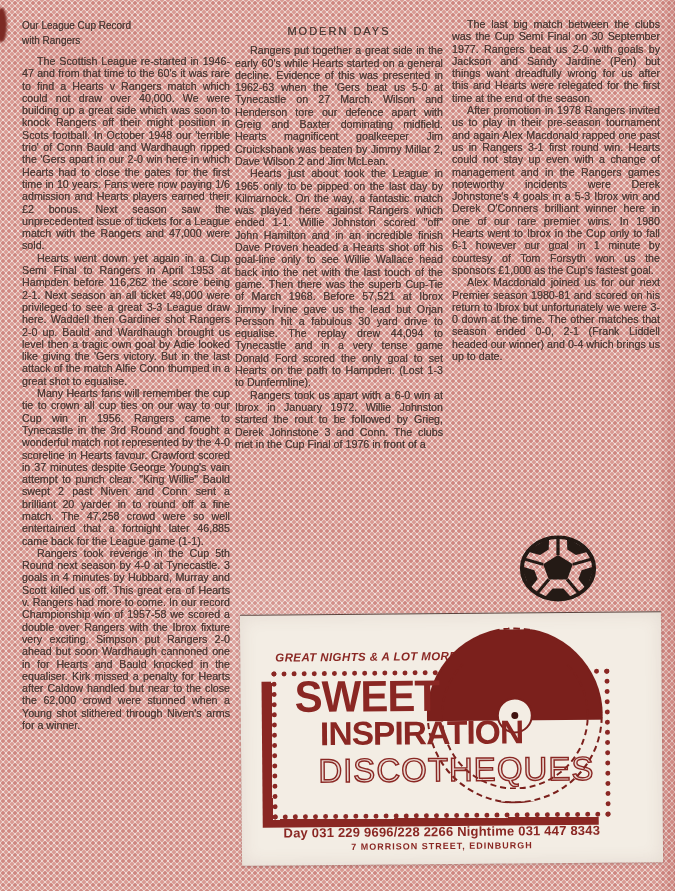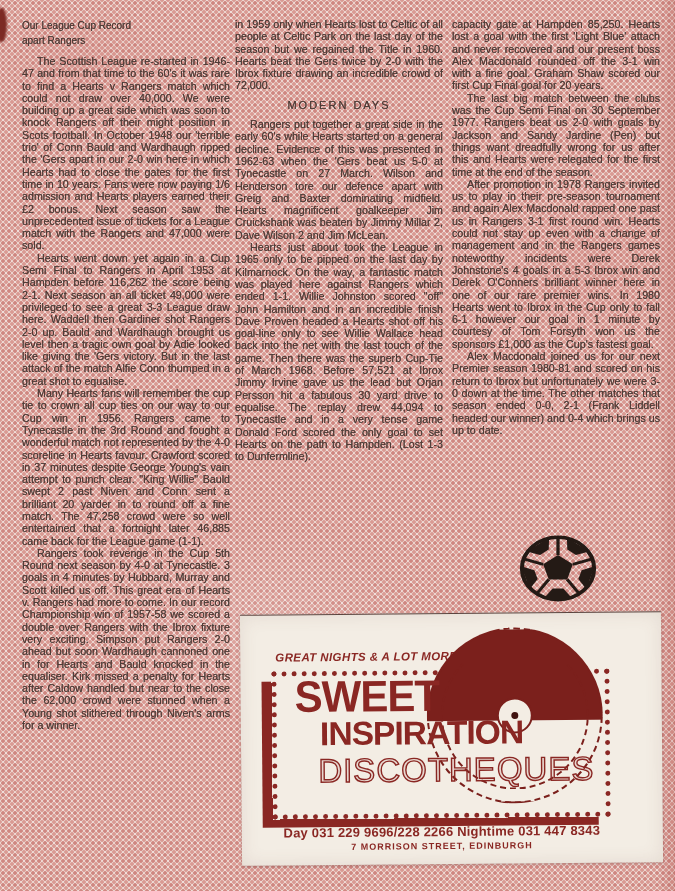--- a/index.html
+++ b/index.html
@@ -72,37 +72,36 @@
 </head>
 <body>
 
 <div class="page">
   <div class="mottle"></div>
   <div class="corner-blotch"></div>
 
   <div class="col col-1">
     <div class="title">
       <div>Our League Cup Record</div>
-      <div>apart Rangers</div>
+      <div>with Rangers</div>
     </div>
     <p>The Scottish League re-started in 1946-47 and from that time to the 60's it was rare to find a Hearts v Rangers match which could not draw over 40,000. We were building up a great side which was soon to knock Rangers off their might position in Scots football. In October 1948 our 'terrible trio' of Conn Bauld and Wardhaugh ripped the 'Gers apart in our 2-0 win here in which Hearts had to close the gates for the first time in 10 years. Fans were now paying 1/6 admission and Hearts players earned their £2 bonus. Next season saw the unprecedented issue of tickets for a League match with the Rangers and 47,000 were sold.</p>
     <p>Hearts went down yet again in a Cup Semi Final to Rangers in April 1953 at Hampden before 116,262 the score being 2-1. Next season an all ticket 49,000 were privileged to see a great 3-3 League draw here. Waddell then Gardiner shot Rangers 2-0 up. Bauld and Wardhaugh brought us level then a tragic own goal by Adie looked like giving the 'Gers victory. But in the last attack of the match Alfie Conn thumped in a great shot to equalise.</p>
     <p>Many Hearts fans will remember the cup tie to crown all cup ties on our way to our Cup win in 1956. Rangers came to Tynecastle in the 3rd Round and fought a wonderful match not represented by the 4-0 scoreline in Hearts favour. Crawford scored in 37 minutes despite George Young's vain attempt to punch clear. "King Willie" Bauld swept 2 past Niven and Conn sent a brilliant 20 yarder in to round off a fine match. The 47,258 crowd were so well entertained that a fortnight later 46,885 came back for the League game (1-1).</p>
     <p>Rangers took revenge in the Cup 5th Round next season by 4-0 at Tynecastle. 3 goals in 4 minutes by Hubbard, Murray and Scott killed us off. This great era of Hearts v. Rangers had more to come. In our record Championship win of 1957-58 we scored a double over Rangers with the Ibrox fixture very exciting. Simpson put Rangers 2-0 ahead but soon Wardhaugh cannoned one in for Hearts and Bauld knocked in the equaliser. Kirk missed a penalty for Hearts after Caldow handled but near to the close the 62,000 crowd were stunned when a Young shot slithered through Niven's arms for a winner.</p>
   </div>
 
   <div class="col col-2">
-    <p class="noindent">in 1959 only when Hearts lost to Celtic of all people at Celtic Park on the last day of the season but we regained the Title in 1960. Hearts beat the Gers twice by 2-0 with the Ibrox fixture drawing an incredible crowd of 72,000.</p>
     <div class="subhead">MODERN DAYS</div>
     <p>Rangers put together a great side in the early 60's while Hearts started on a general decline. Evidence of this was presented in 1962-63 when the 'Gers beat us 5-0 at Tynecastle on 27 March. Wilson and Henderson tore our defence apart with Greig and Baxter dominating midfield. Hearts magnificent goalkeeper Jim Cruickshank was beaten by Jimmy Millar 2, Dave Wilson 2 and Jim McLean.</p>
     <p>Hearts just about took the League in 1965 only to be pipped on the last day by Kilmarnock. On the way, a fantastic match was played here against Rangers which ended 1-1. Willie Johnston scored "off" John Hamilton and in an incredible finish Dave Proven headed a Hearts shot off his goal-line only to see Willie Wallace head back into the net with the last touch of the game. Then there was the superb Cup-Tie of March 1968. Before 57,521 at Ibrox Jimmy Irvine gave us the lead but Orjan Persson hit a fabulous 30 yard drive to equalise. The replay drew 44,094 to Tynecastle and in a very tense game Donald Ford scored the only goal to set Hearts on the path to Hampden. (Lost 1-3 to Dunfermline).</p>
+    <p>Rangers took us apart with a 6-0 win at Ibrox in January 1972. Willie Johnston started the rout to be followed by Grieg, Derek Johnstone 3 and Conn. The clubs met in the Cup Final of 1976 in front of a</p>
   </div>
 
   <div class="col col-3">
-    <p class="noindent">capacity gate at Hampden 85,250. Hearts lost a goal with the first 'Light Blue' attach and never recovered and our present boss Alex Macdonald rounded off the 3-1 win with a fine goal. Graham Shaw scored our first Cup Final goal for 20 years.</p>
     <p>The last big match between the clubs was the Cup Semi Final on 30 September 1977. Rangers beat us 2-0 with goals by Jackson and Sandy Jardine (Pen) but things want dreadfully wrong for us after this and Hearts were relegated for the first time at the end of the season.</p>
     <p>After promotion in 1978 Rangers invited us to play in their pre-season tournament and again Alex Macdonald rapped one past us in Rangers 3-1 first round win. Hearts could not stay up even with a change of management and in the Rangers games noteworthy incidents were Derek Johnstone's 4 goals in a 5-3 Ibrox win and Derek O'Conners brilliant winner here in one of our rare premier wins. In 1980 Hearts went to Ibrox in the Cup only to fall 6-1 however our goal in 1 minute by courtesy of Tom Forsyth won us the sponsors £1,000 as the Cup's fastest goal.</p>
     <p>Alex Macdonald joined us for our next Premier season 1980-81 and scored on his return to Ibrox but unfortunately we were 3-0 down at the time. The other matches that season ended 0-0, 2-1 (Frank Liddell headed our winner) and 0-4 which brings us up to date.</p>
   </div>
 
   <div class="football">
     <svg viewBox="0 0 100 100" width="82" height="71" preserveAspectRatio="none" aria-hidden="true">
       <circle cx="50" cy="50" r="44" fill="none" stroke="#241a15" stroke-width="5"></circle>
       <polygon points="50,31 68.1,44.1 61.2,65.4 38.8,65.4 31.9,44.1" fill="#241a15"></polygon>
       <g stroke="#241a15" stroke-width="4">

